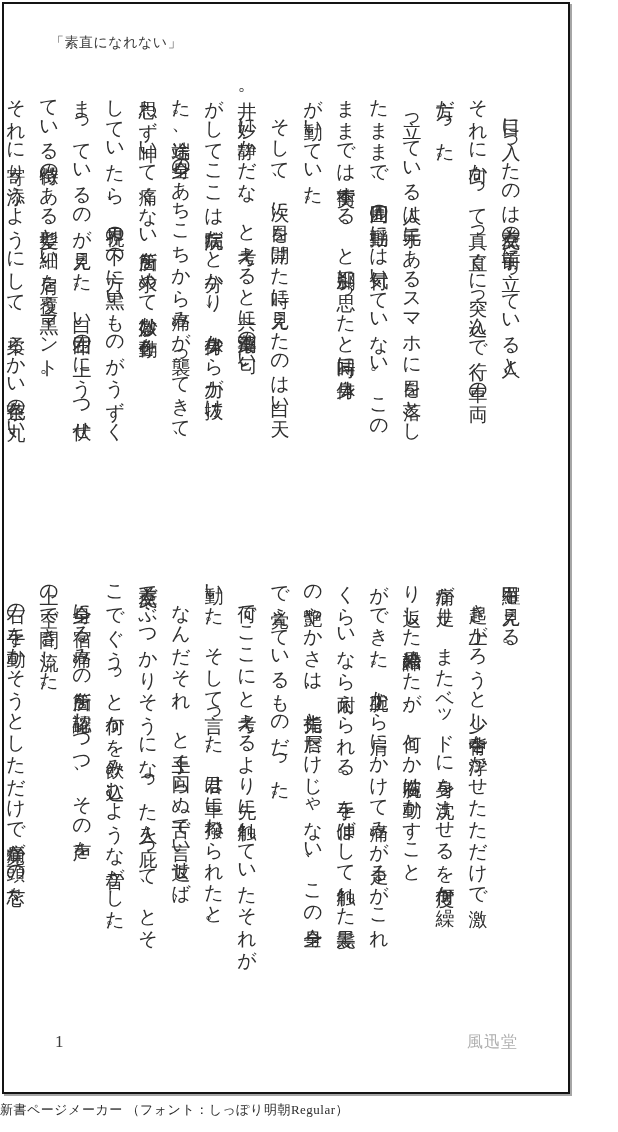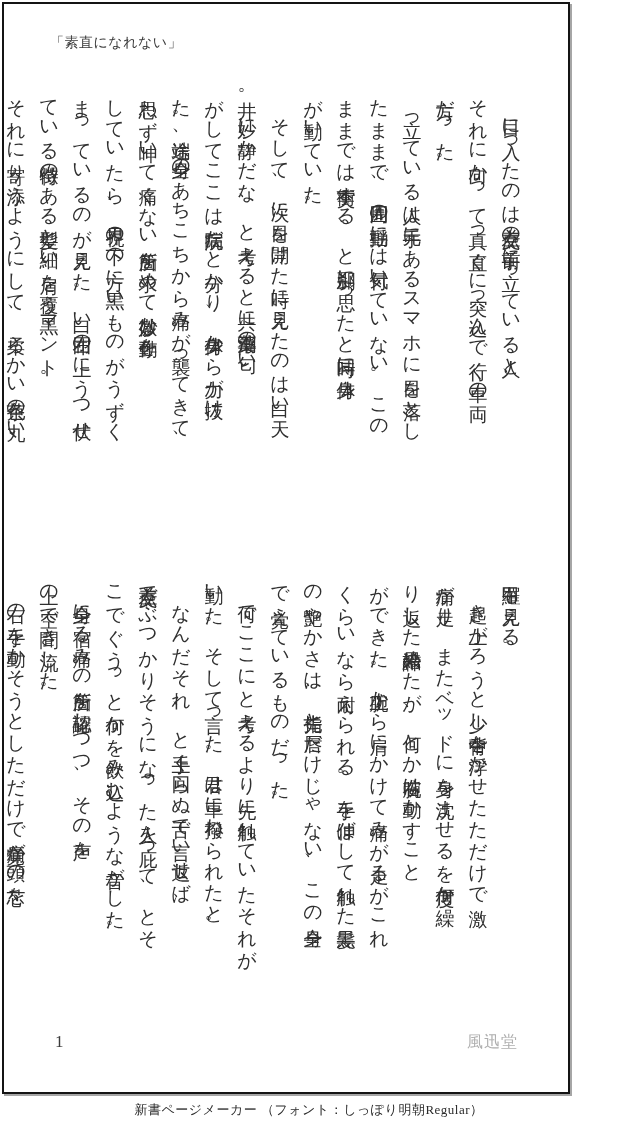--- a/index.html
+++ b/index.html
@@ -66,21 +66,21 @@
   .publisher {
     font-size: 16px;
     color: #aeaeae;
     letter-spacing: 1px;
   }
   .caption {
     position: absolute;
     left: 0;
     right: 0;
     top: 1101px;
-    text-align: center;
+    text-align: left;
     font-size: 13px;
     color: #2b2b2b;
     letter-spacing: 0.5px;
   }
 </style>
 </head>
 <body>
 
 <div class="canvas">
 

